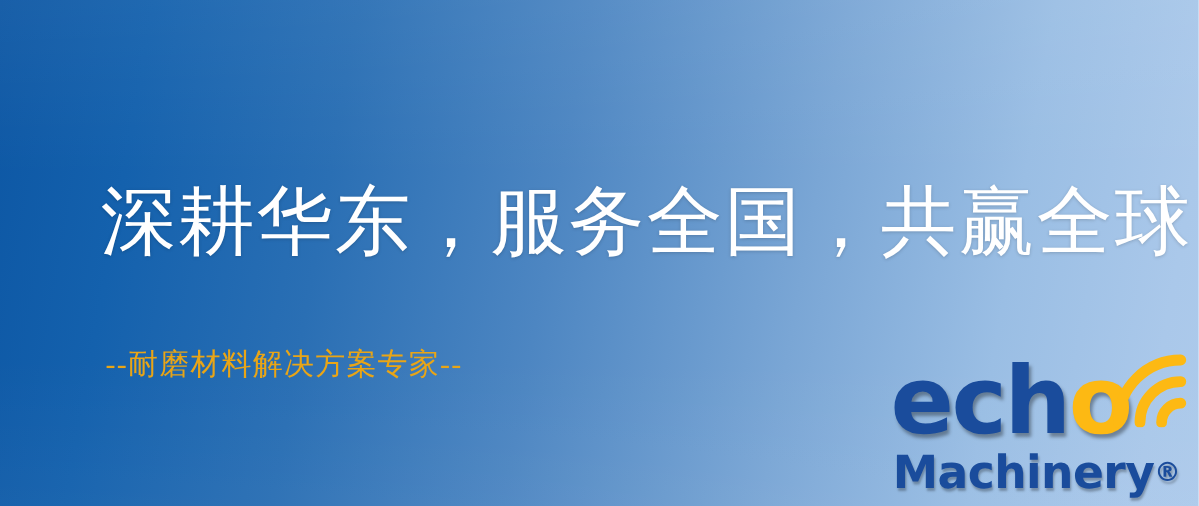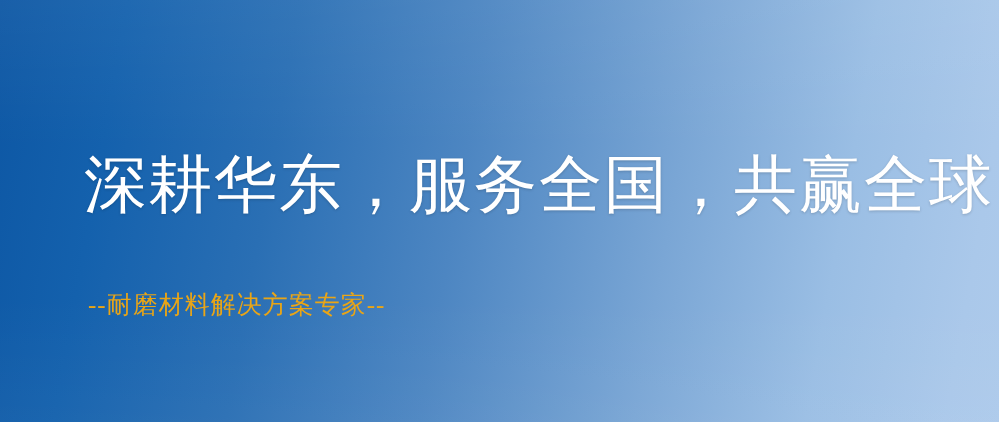--- a/index.html
+++ b/index.html
@@ -122,14 +122,29 @@
 <body>
 
 <div class="banner">
 
   <div class="banner-sheen"></div>
 
   <div class="headline">深耕华东，服务全国，共赢全球</div>
 
   <div class="subtitle">--耐磨材料解决方案专家--</div>
 
+  <div class="logo">
+
+    <div class="logo-wordmark"><span>ech</span><span class="oh">o</span></div>
+
+    <svg class="logo-waves" viewBox="0 0 70 62">
+      <g fill="none" stroke="#fdb913" stroke-linecap="round">
+        <path d="M6 58 A 52 52 0 0 1 58 6" stroke-width="9"></path>
+        <path d="M24 58 A 34 34 0 0 1 58 24" stroke-width="9"></path>
+        <path d="M42 58 A 16 16 0 0 1 58 42" stroke-width="9"></path>
+      </g>
+    </svg>
+
+    <div class="logo-sub"><span>Machinery</span><span class="reg">®</span></div>
+
+  </div>
 
 </div>
 
 </body></html>

